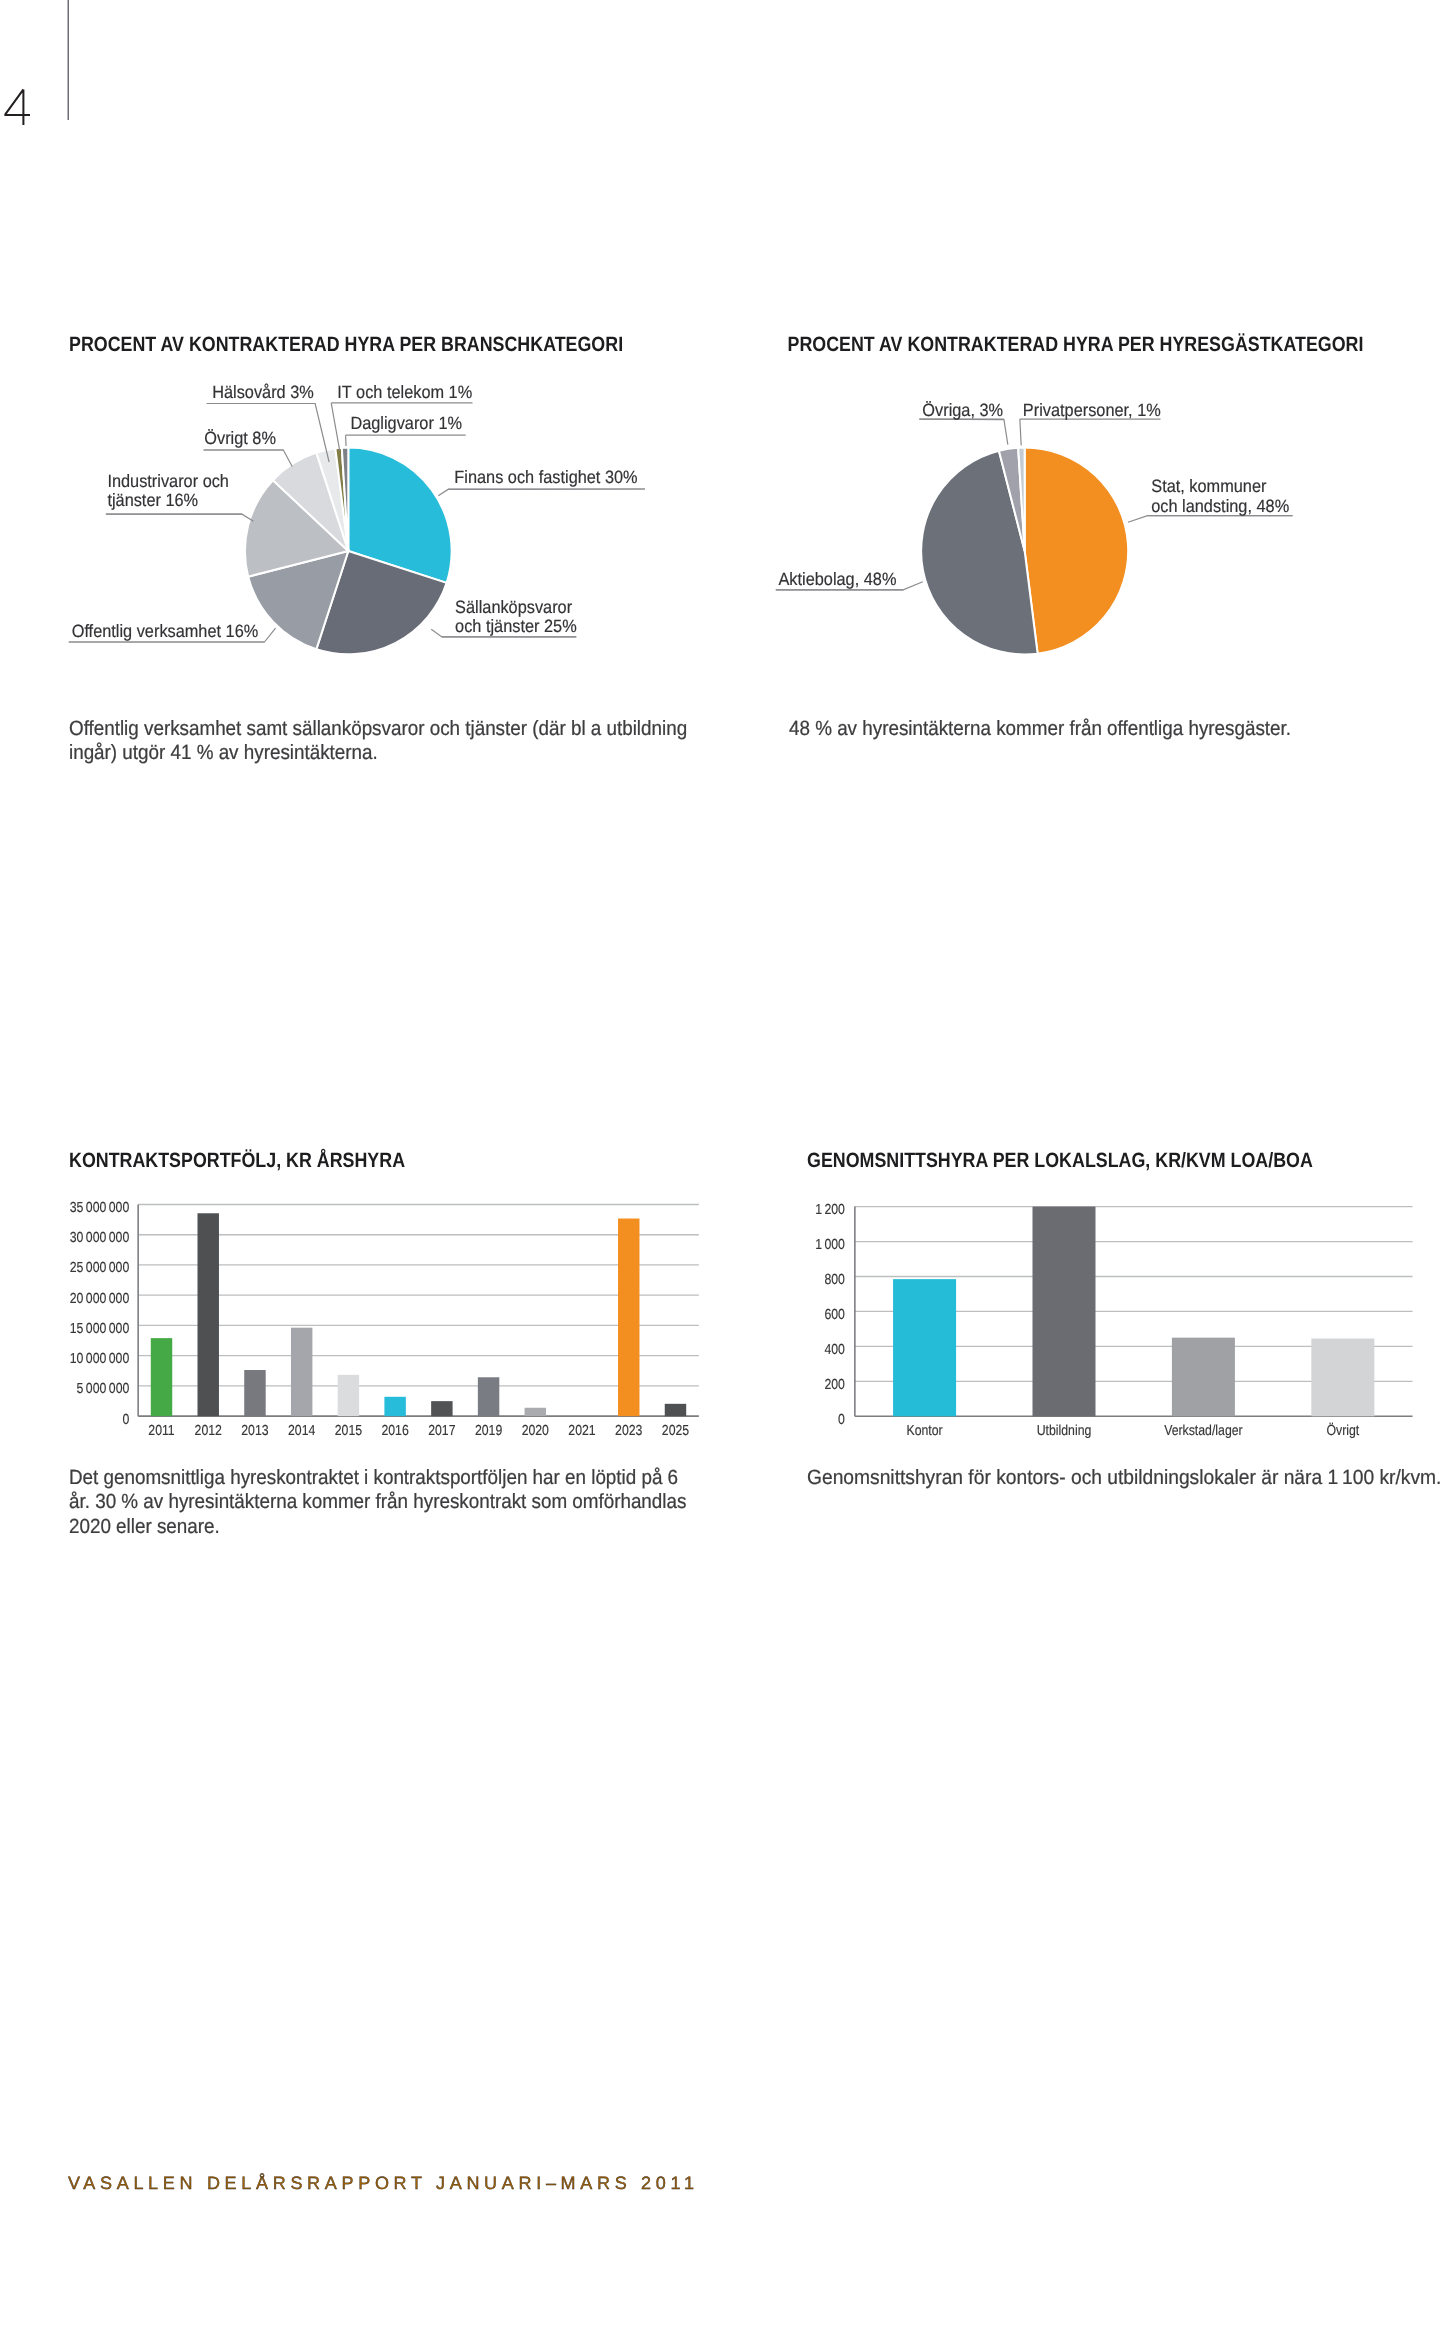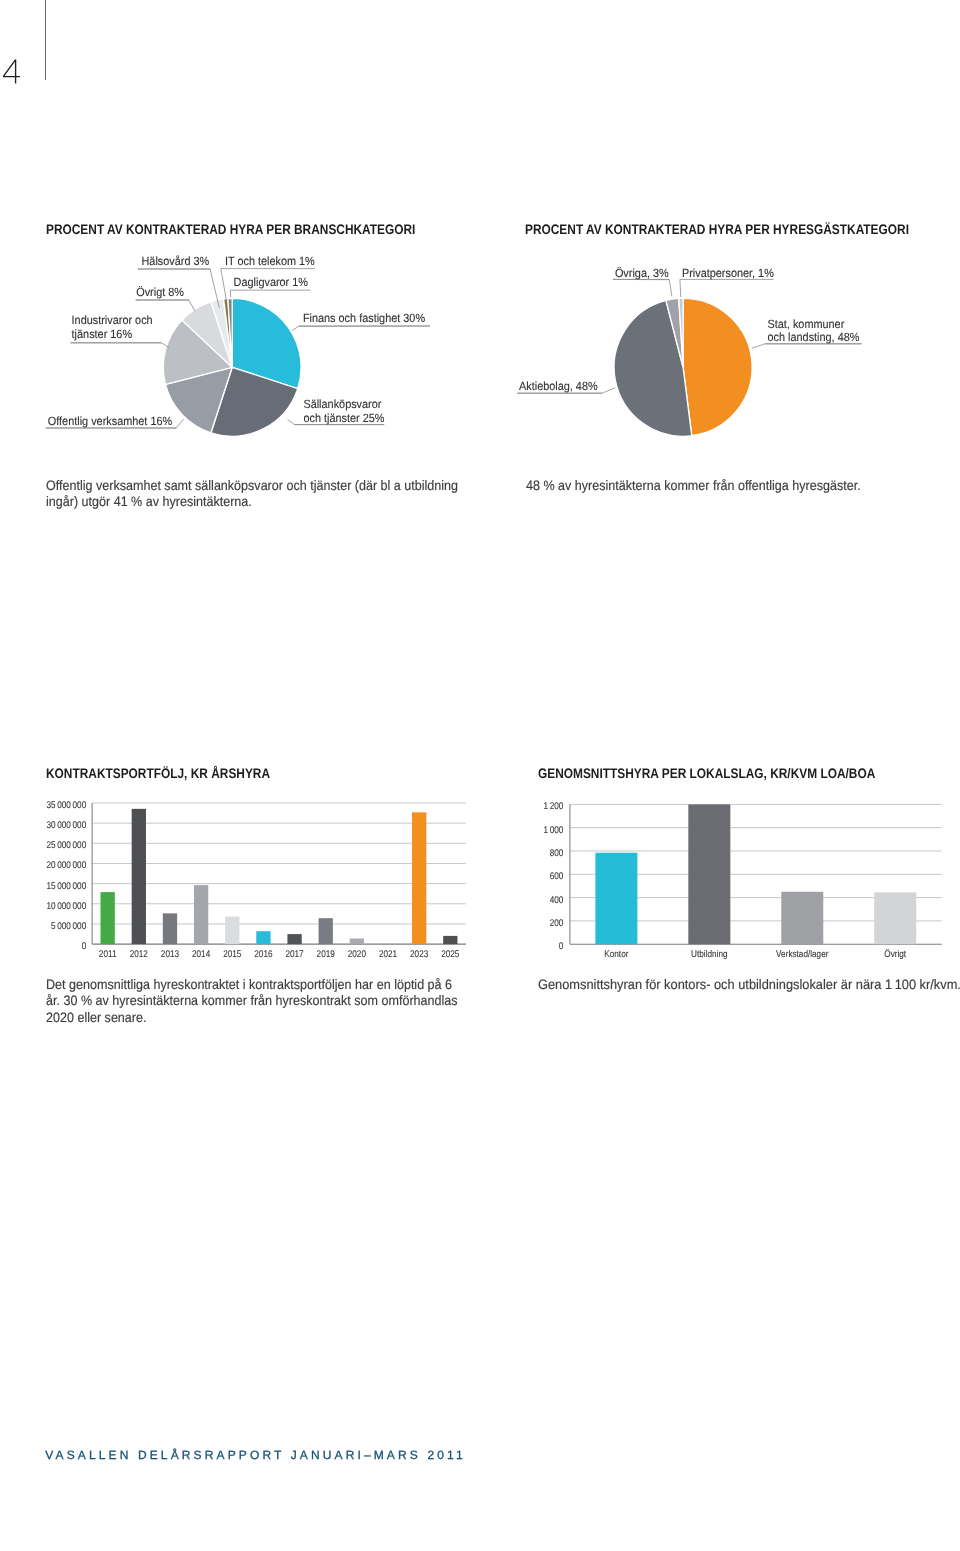--- a/index.html
+++ b/index.html
@@ -11,21 +11,21 @@
   .pagenum{position:absolute;left:0;top:0;width:30px;height:100px;}
   .pagerule{position:absolute;left:45px;top:0;width:1px;height:80px;background:#6d6e71;}
   .sect-title{position:absolute;font-size:13.8px;font-weight:bold;color:#1d1d1f;
               white-space:nowrap;line-height:13.8px;
               transform:scaleX(0.8621);transform-origin:0 0;}
   .body-text.wide{transform:scaleX(0.9365);}
   .body-text{position:absolute;font-size:13.7px;line-height:16.4px;color:#3d3d3f;
               transform:scaleX(0.917);transform-origin:0 0;
               -webkit-text-stroke:0.16px #3d3d3f;}
   .footer{position:absolute;left:45.3px;top:1449px;font-size:12px;letter-spacing:3.13px;
-          font-weight:400;color:#0369a1;line-height:12px;-webkit-text-stroke:0.25px #231f20;}
+          font-weight:400;color:#a16207;line-height:12px;-webkit-text-stroke:0.25px #231f20;}
   svg.chart{display:block;position:absolute;overflow:visible;}
   .clbl{font-family:"Liberation Sans",sans-serif;font-size:11.9px;fill:#333336;stroke:#333336;stroke-width:0.12;}
   .axlbl{font-family:"Liberation Sans",sans-serif;font-size:9.7px;fill:#373739;stroke:#373739;stroke-width:0.1;}
   .leader{stroke:#8b8c8f;stroke-width:0.8;fill:none;}
   .gridline{stroke:#bcbec0;stroke-width:0.85;}
   .axisline{stroke:#7b7d80;stroke-width:1.05;}
 </style>
 </head>
 <body>
 

